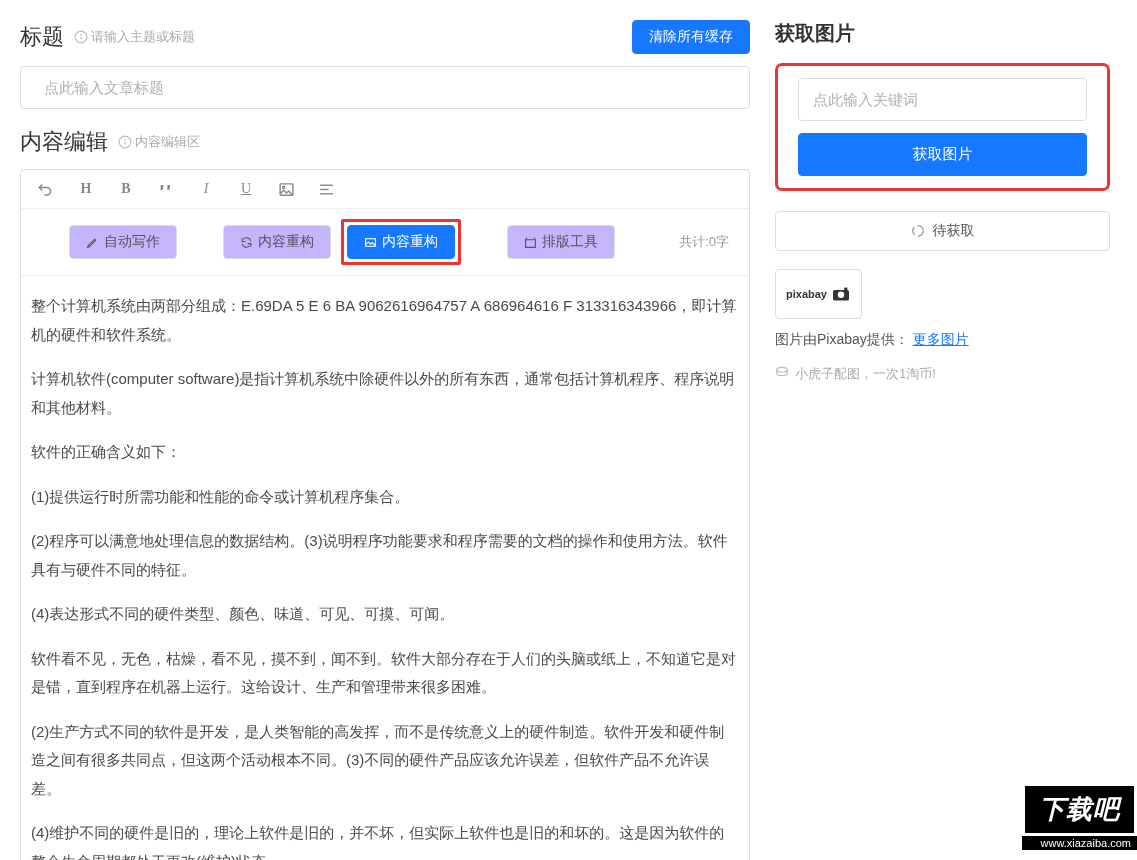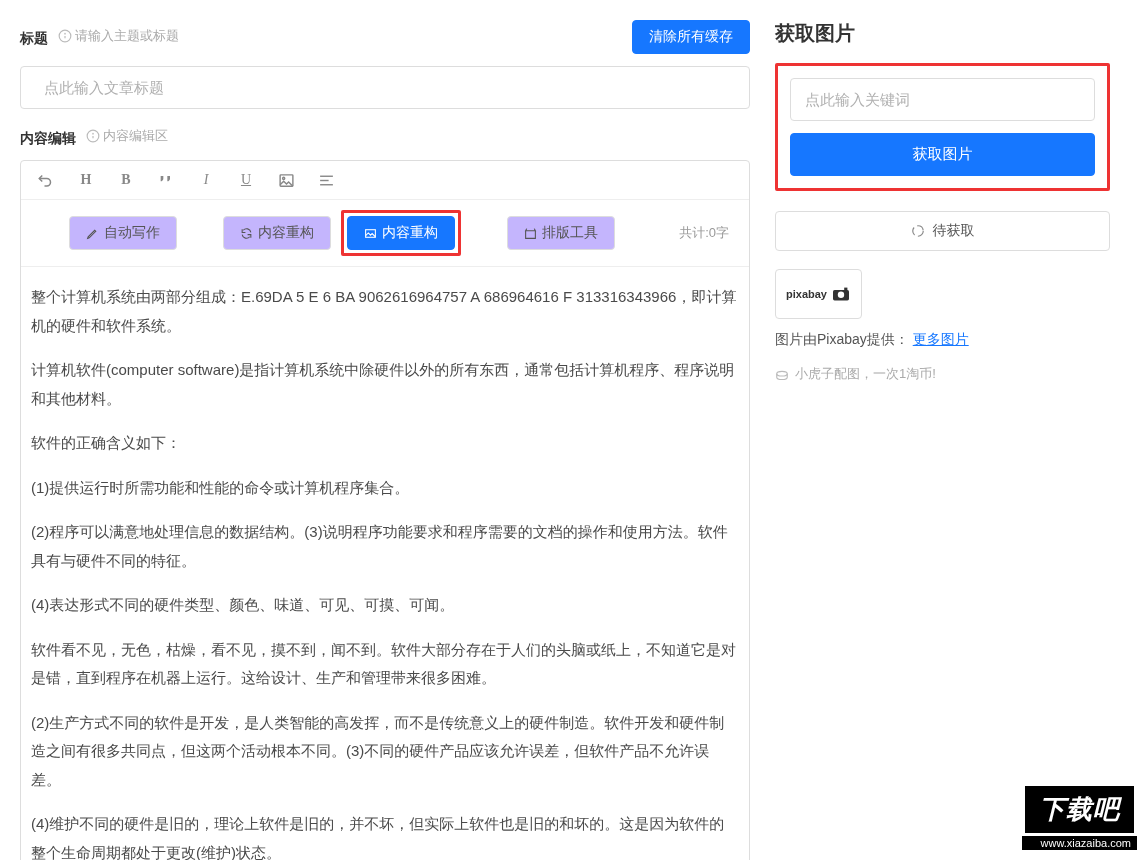--- a/index.html
+++ b/index.html
@@ -2,21 +2,21 @@
 <html><head>
   <meta charset="utf-8">
   <style>
     * { margin: 0; padding: 0; box-sizing: border-box; }
     body { font-family: "Microsoft YaHei", Arial, sans-serif; font-size: 14px; color: #333; background: #fff; width: 1137px; }
     .container { display: flex; }
     .main-col { flex: 1; padding: 20px; max-width: 770px; }
     .side-col { width: 355px; padding: 20px 15px 20px 5px; }
 
     .section-header { display: flex; align-items: baseline; margin-bottom: 12px; }
-    .section-title { font-size: 14px; font-weight: bold; color: #333; margin-right: 10px; }
+    .section-title { font-size: 22px; font-weight: normal; color: #333; margin-right: 10px; }
     .section-hint { font-size: 13px; color: #aaa; display: inline-flex; align-items: center; }
     .section-hint svg { margin-right: 3px; }
     .header-row { display: flex; justify-content: space-between; align-items: center; margin-bottom: 12px; }
 
     .btn { display: inline-flex; align-items: center; padding: 7px 16px; border-radius: 4px; cursor: pointer; font-size: 14px; border: 1px solid transparent; white-space: nowrap; }
     .btn-primary { background: #1677ff; color: #fff; border-color: #1677ff; }
     .btn-primary-full { background: #1677ff; color: #fff; border-color: #1677ff; width: 100%; justify-content: center; padding: 11px; font-size: 15px; }
     .btn-default { background: #c4b5fd; color: #555; border: 1px solid #ddd; margin-left: 36px; }
     .btn svg, .btn-default svg { margin-right: 5px; }
 
@@ -24,37 +24,37 @@
     .input-box::placeholder { color: #b0b0b0; }
     .mb-sec { margin-bottom: 18px; padding-left: 23px; }
 
     .editor-box { border: 1px solid #ddd; border-radius: 4px; }
     .toolbar1 { display: flex; gap: 22px; align-items: center; padding: 10px 16px; border-bottom: 1px solid #eee; color: #666; }
     .toolbar1 .tb-icon { cursor: pointer; color: #888; display:inline-flex; width: 18px; justify-content:center; }
     .toolbar2 { display: flex; gap: 10px; align-items: center; padding: 10px 12px; border-bottom: 1px solid #eee; }
     .toolbar2 .spacer { flex: 1; }
     .count { color: #999; font-size: 13px; padding-right: 8px; }
     .highlight-red { border: 3px solid #e33; padding: 3px; border-radius: 2px; }
-    .side-highlight { border: 3px solid #e33; padding: 12px 12px; border-radius: 2px; margin-bottom: 20px; }
+    .side-highlight { border: 3px solid #e33; padding: 12px 20px; border-radius: 7px; margin-bottom: 20px; }
 
     .content-area { padding: 16px 10px 16px 10px; font-size: 15px; line-height: 1.9; color: #4a4a4a; }
     .content-area p { margin-bottom: 16px; }
 
     .side-title { font-size: 20px; font-weight: bold; margin-bottom: 16px; }
     .side-sub-header { display: flex; align-items: baseline; margin-bottom: 10px; }
     .side-sub { font-size: 15px; font-weight: bold; margin-right: 8px; }
     .side-hint { font-size: 13px; color: #aaa; display: inline-flex; align-items:center; }
     .side-hint svg { margin-right: 3px; }
 
     .status-box { border: 1px solid #ddd; border-radius: 4px; text-align: center; padding: 10px; color: #555; display:flex; align-items:center; justify-content:center; gap:8px; font-size:14px; margin-bottom: 18px; }
     .pixabay-logo { display:inline-flex; align-items:center; border:1px solid #ddd; padding: 16px 10px; border-radius:4px; font-weight:bold; font-size:11px; color:#333; margin-bottom:12px; background:#fff; }
     .pixabay-logo svg { margin-left:4px; }
     .source-row { font-size: 14px; color: #555; margin-bottom: 16px; }
     .source-row a { color: #1677ff; text-decoration: underline; }
-    .credit-row { font-size: 13px; color: #aaa; display:flex; align-items:flex-end; gap:6px; }
+    .credit-row { font-size: 13px; color: #aaa; display:flex; align-items:flex-start; gap:6px; }
 
     .corner-badge { position: fixed; right: 0; bottom: 10px; }
     .corner-black { background:#000; color:#fff; font-size: 26px; font-weight:bold; padding: 6px 14px; font-style: italic; border: 3px solid #fff; letter-spacing:1px; }
     .corner-url { background:#000; color:#fff; font-size: 11px; text-align:right; padding: 1px 6px; }
   </style>
 </head>
 <body>
 
 <div class="container">
   <div class="main-col">

